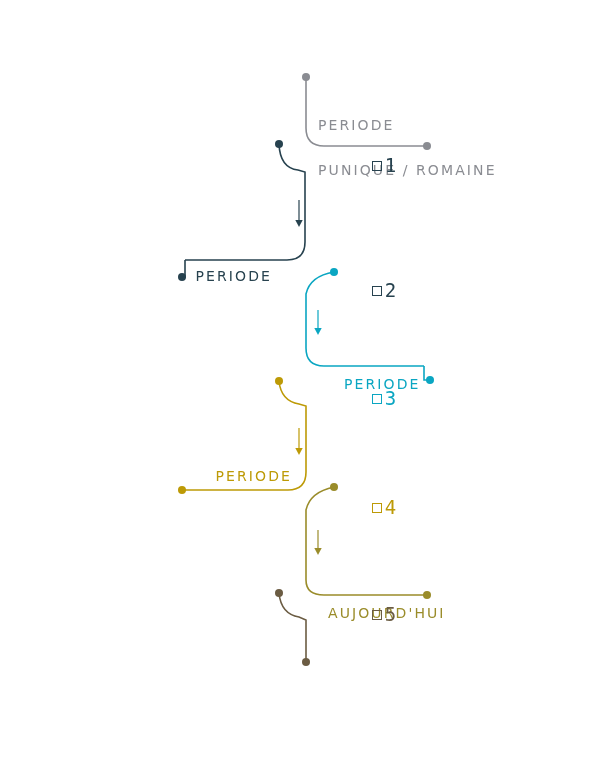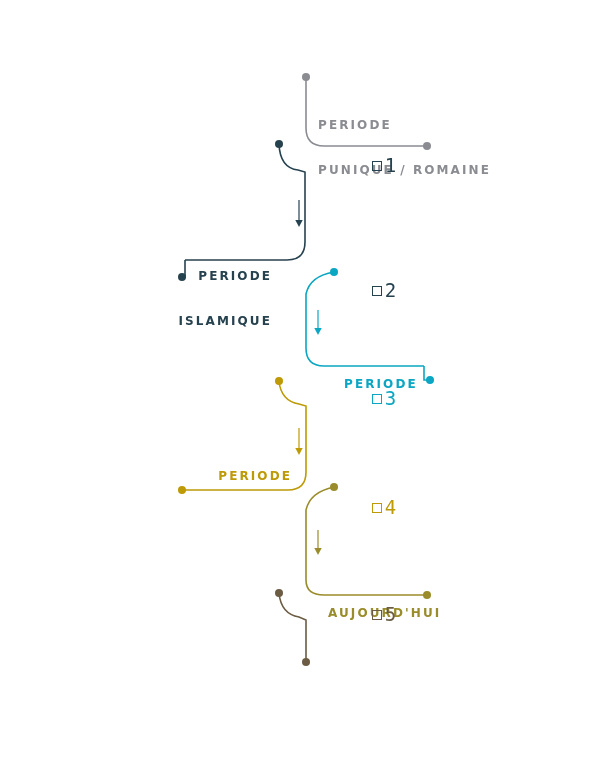--- a/index.html
+++ b/index.html
@@ -29,24 +29,24 @@
   .label-layer {
     position: absolute;
     left: 0; top: 0;
     width: 595px;
     height: 771px;
     pointer-events: none;
   }
   .period-label {
     position: absolute;
     font-family: "DejaVu Sans", sans-serif;
-    font-size: 12px;
+    font-size: 14px;
     letter-spacing: 2.1px;
     text-transform: uppercase;
-    font-weight: 700;
+    font-weight: 400;
     line-height: 15px;
     white-space: pre;
   }
   .period-label.align-left {
     text-align: left;
   }
   .period-label.align-right {
     text-align: right;
   }
   .step-number {
@@ -133,21 +133,20 @@
       <div>Periode</div>
       <div>Punique / Romaine</div>
     </div>
 
     <div class="step-number" style="left:294px; top:137px; color:#27424f;">
       <span class="zero-sq"></span><span>1</span>
     </div>
 
     <div class="period-label align-right" style="left:60px; top:239px; width:212px; color:#27424f;">
       <div>Periode</div>
-      <div>Islamique</div>
     </div>
 
     <div class="step-number" style="left:294px; top:262px; color:#27424f;">
       <span class="zero-sq"></span><span>2</span>
     </div>
 
     <div class="period-label align-left" style="left:344px; top:347px; width:200px; color:#0aa6c2;">
       <div>Periode</div>
     </div>
 

